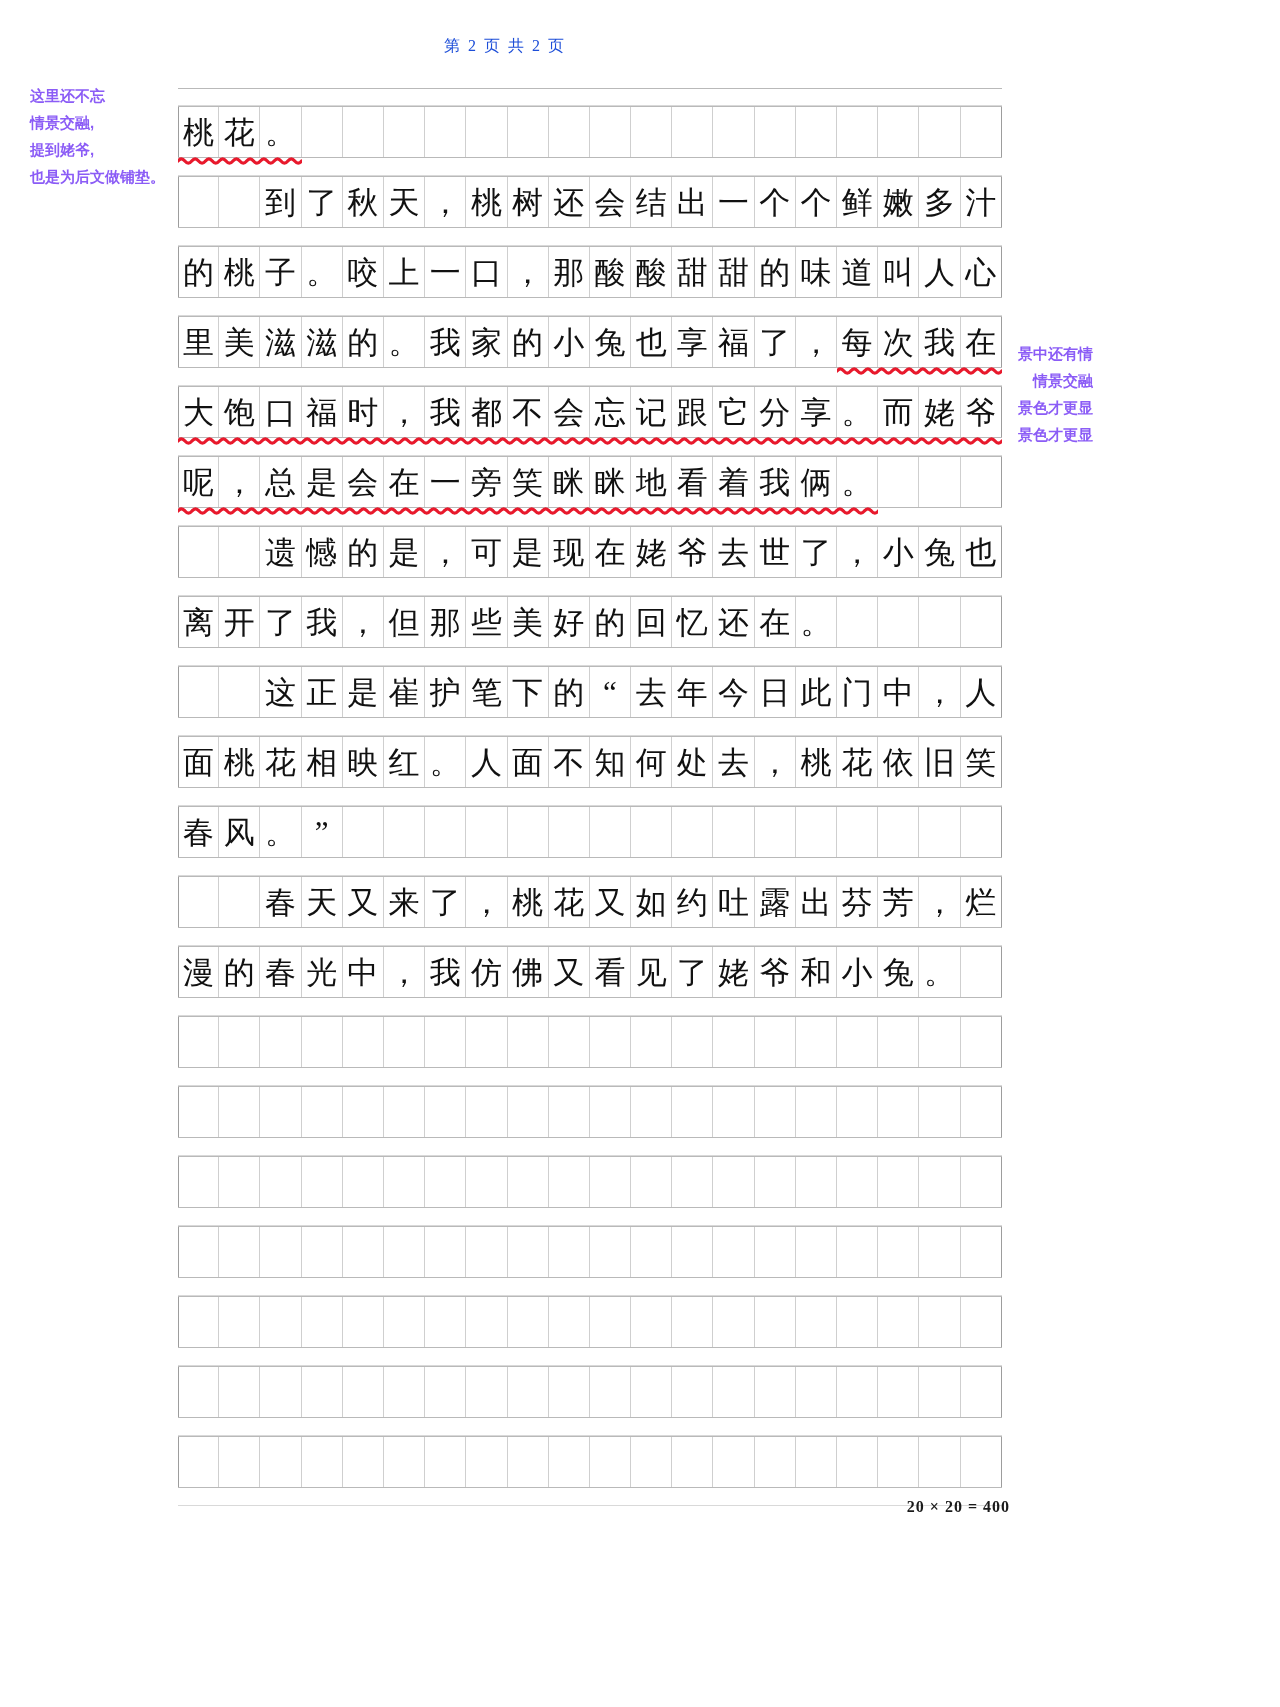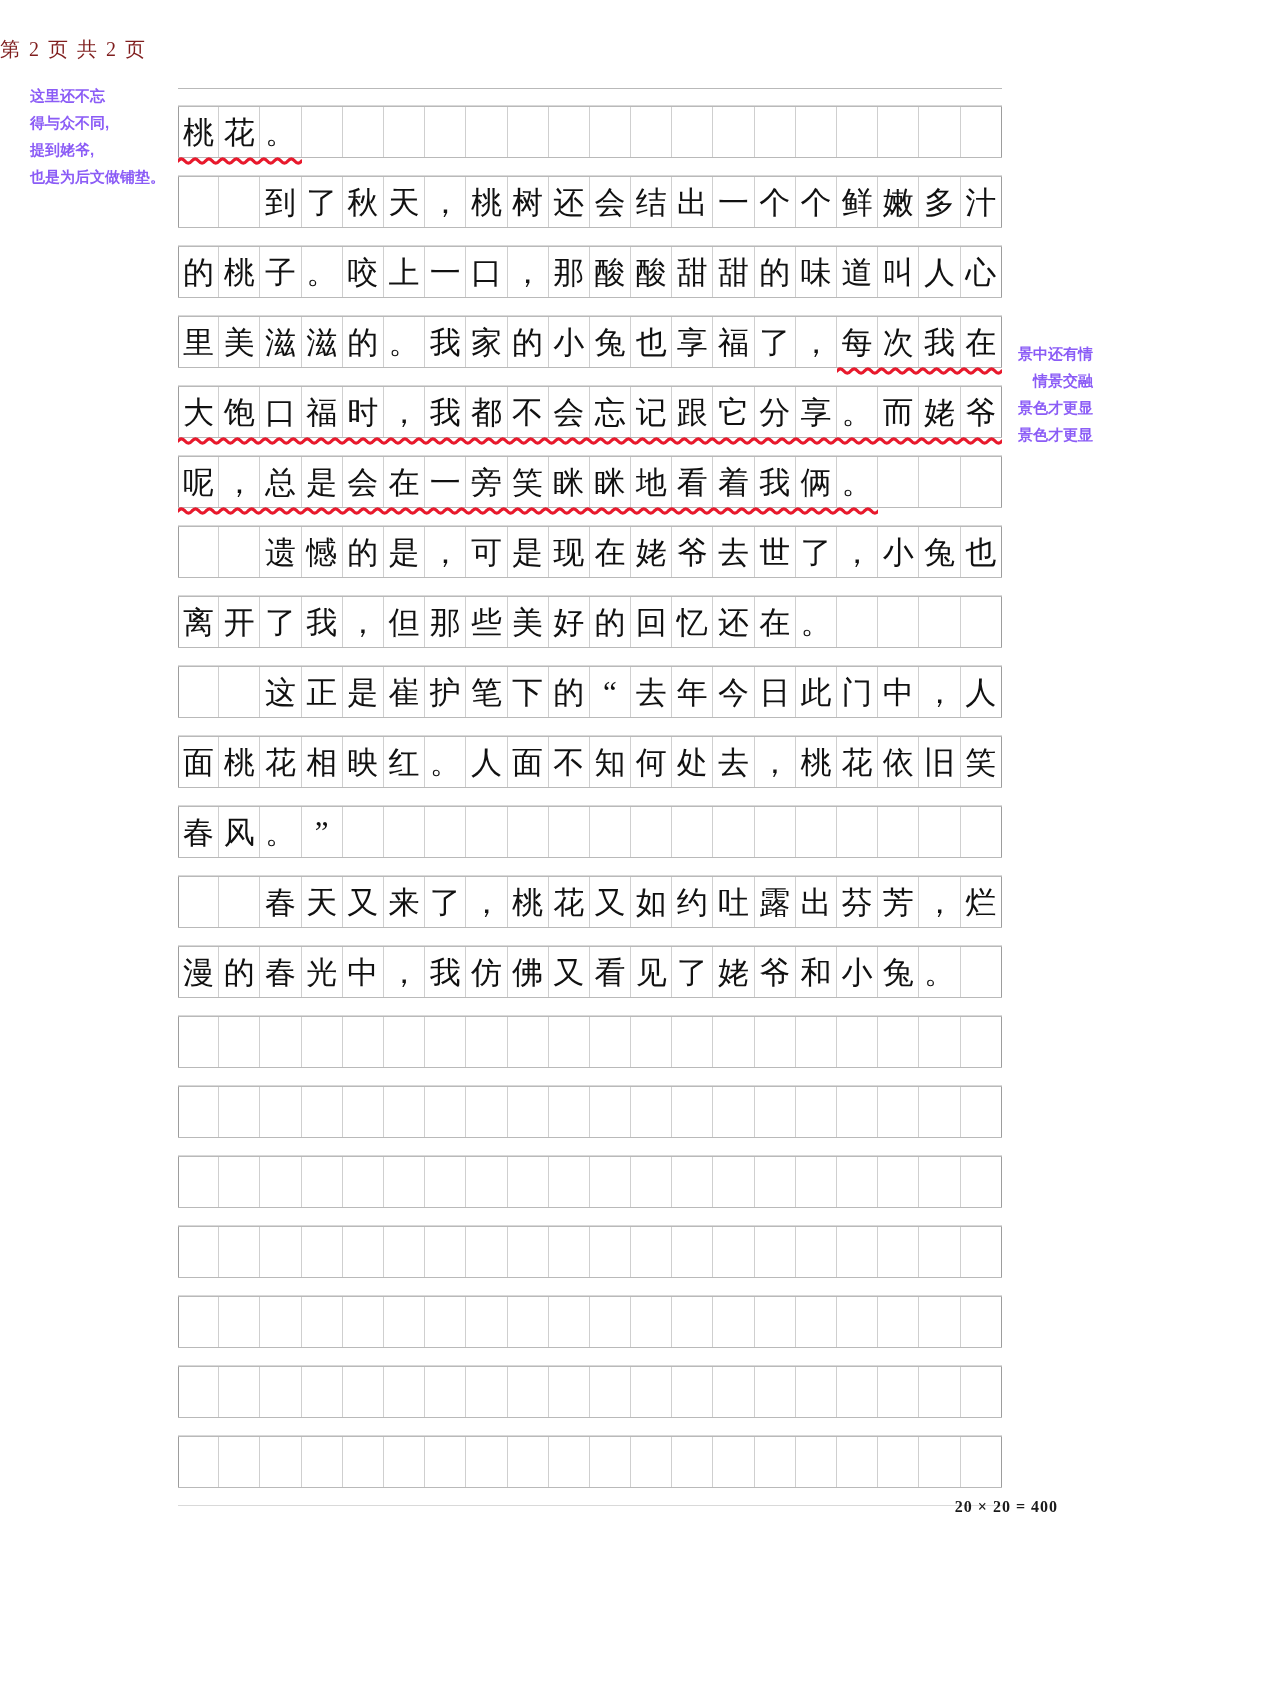--- a/index.html
+++ b/index.html
@@ -14,23 +14,23 @@
     font-family: "Liberation Serif", "DejaVu Serif", serif;
     overflow: hidden;
   }
 
   
   .page-header {
     position: absolute;
     top: 36px;
     left: 0;
     width: 1010px;
-    text-align: left;
-    font-size: 20px;
-    color: #7f1d1d;
+    text-align: center;
+    font-size: 16px;
+    color: #1d4ed8;
     letter-spacing: 2px;
     font-family: "Liberation Serif", "DejaVu Serif", serif;
   }
 
   
   .sheet {
     position: absolute;
     left: 178px;
     top: 88px;
     width: 824px;
@@ -108,31 +108,30 @@
     position: absolute;
     top: 1498px;
     left: 0;
     width: 1010px;
     text-align: right;
     font-size: 16px;
     font-weight: bold;
     color: #1a1a1a;
     letter-spacing: 1px;
     font-family: "Liberation Serif", "DejaVu Serif", serif;
-    margin-left: 48px;
   }
 </style>
 </head>
 <body>
 
 <div class="page-header">第 2 页 共 2 页</div>
 
 <div class="annot annot-left">
   <div>这里还不忘</div>
-  <div>得与众不同,</div>
+  <div>情景交融,</div>
   <div>提到姥爷,</div>
   <div>也是为后文做铺垫。</div>
 </div>
 
 <div class="annot annot-right">
   <div>景中还有情</div>
   <div>情景交融</div>
   <div>景色才更显</div>
   <div>景色才更显</div>
 </div>

